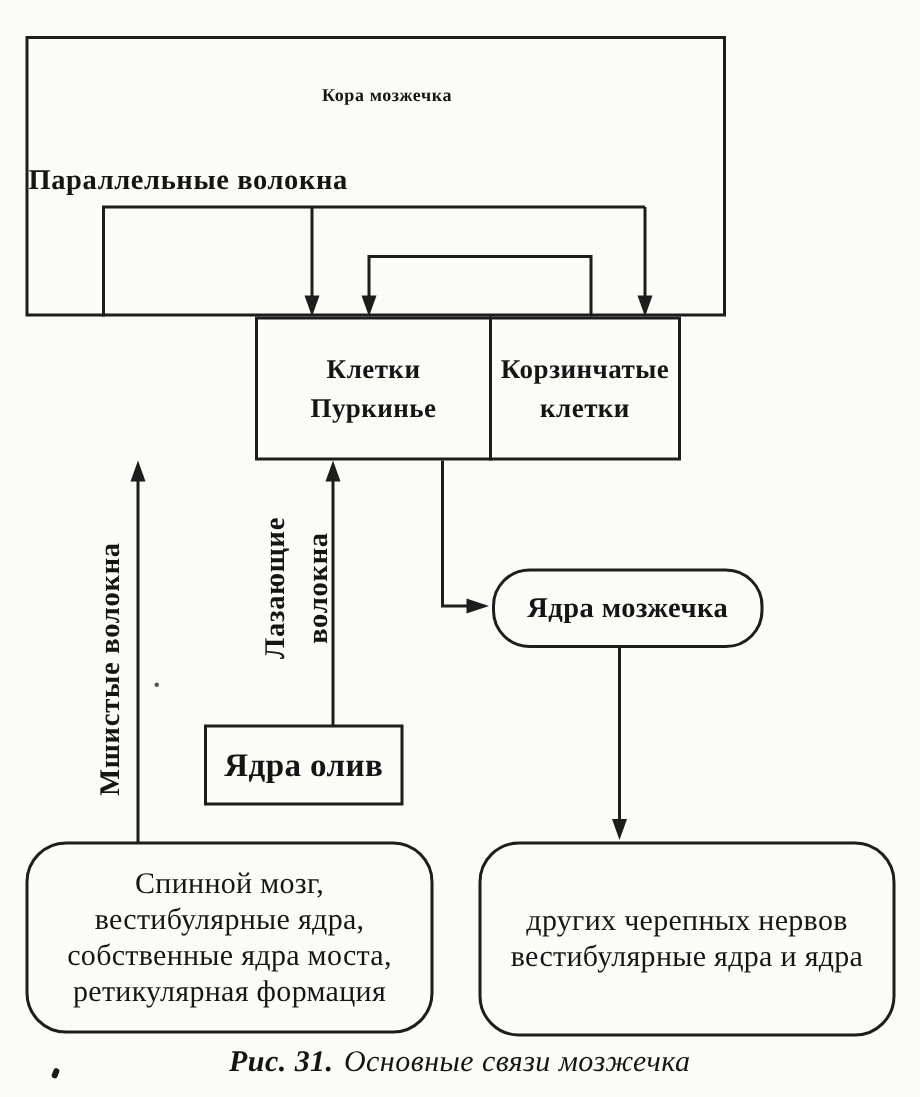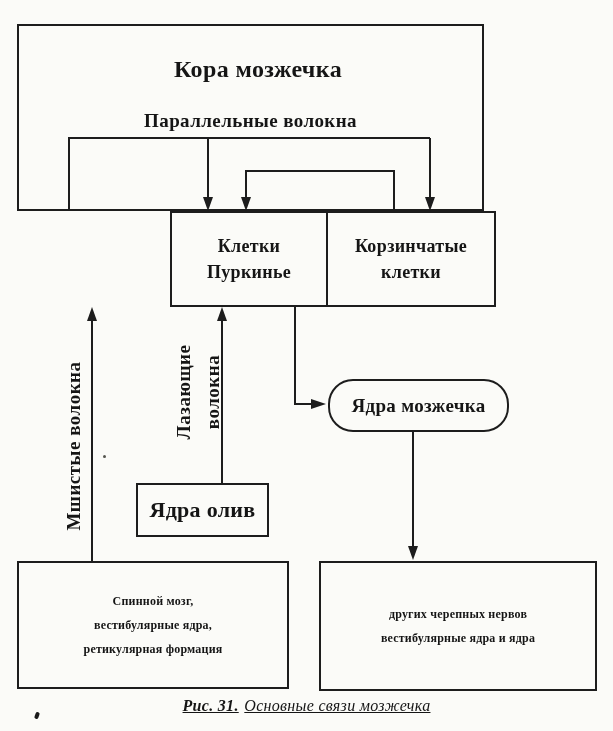--- a/index.html
+++ b/index.html
@@ -41,43 +41,44 @@
   }
   .cortex-box {
     left: 17px; top: 24px;
     width: 467px; height: 187px;
   }
   .cortex-title {
     position: absolute;
     left: 15px; right: 0; top: 30px;
     text-align: center;
     font-weight: bold;
-    font-size: 24px;
+    font-size: 12px;
     letter-spacing: 0.4px;
   }
   .parallel-label {
     position: absolute;
     left: 0; right: 0; top: 84px;
-    text-align: center;
+    text-align: left;
     font-weight: bold;
     font-size: 19px;
     letter-spacing: 0.4px;
   }
   .granule-box   { left: 17px;  top: 211px; width: 155px; height: 96px; }
   .purkinje-box  { left: 170px; top: 211px; width: 158px; height: 96px; }
-  .basket-box    { left: 326px; top: 211px; width: 170px; height: 96px; }
+  .basket-box    { left: 326px; top: 211px; width: 128px; height: 96px; }
   .nuclei-box    { left: 328px; top: 379px; width: 181px; height: 53px; font-size: 19px; border-radius: 25px; }
   .olive-box     { left: 136px; top: 483px; width: 133px; height: 54px; font-size: 22px; }
   .sources-box   { left: 17px;  top: 561px; width: 272px; height: 128px; }
   .targets-box   { left: 319px; top: 561px; width: 278px; height: 130px; }
   .bottom-text {
-    font-weight: bold;
-    font-size: 12px;
+    font-weight: normal;
+    font-size: 20px;
     line-height: 24px;
     letter-spacing: 0.2px;
+    border-radius: 27px;
   }
   .vlabel {
     position: absolute;
     font-weight: bold;
     font-size: 19px;
     letter-spacing: 0.5px;
     text-align: center;
     white-space: nowrap;
   }
   .mossy-label {
@@ -97,23 +98,22 @@
     position: absolute;
     left: 0; top: 0;
     pointer-events: none;
   }
   .figure-caption {
     position: absolute;
     left: 0; top: 697px;
     width: 613px;
     text-align: center;
     font-style: italic;
-    font-size: 16px;
+    font-size: 20px;
     letter-spacing: 0.3px;
-    text-decoration: underline;
   }
   .caption-prefix {
     font-weight: bold;
     font-style: italic;
   }
   .caption-rest {
     margin-left: 0.35em;
   }
   .ink-speck {
     position: absolute;
@@ -160,20 +160,21 @@
 
   <div class="vlabel mossy-label">Мшистые волокна</div>
   <div class="vlabel climbing-label">
     <div>Лазающие</div>
     <div>волокна</div>
   </div>
 
   <div class="box center-flex bottom-text sources-box">
     <div>Спинной мозг,</div>
     <div>вестибулярные ядра,</div>
+    <div>собственные ядра моста,</div>
     <div>ретикулярная формация</div>
   </div>
 
   <div class="box center-flex bottom-text targets-box">
     <div>других черепных нервов</div>
     <div>вестибулярные ядра и ядра</div>
   </div>
 
   <svg class="arrows-svg" width="613" height="731" viewBox="0 0 613 731">
     <g stroke="#1d1d1d" stroke-width="2" fill="none">

